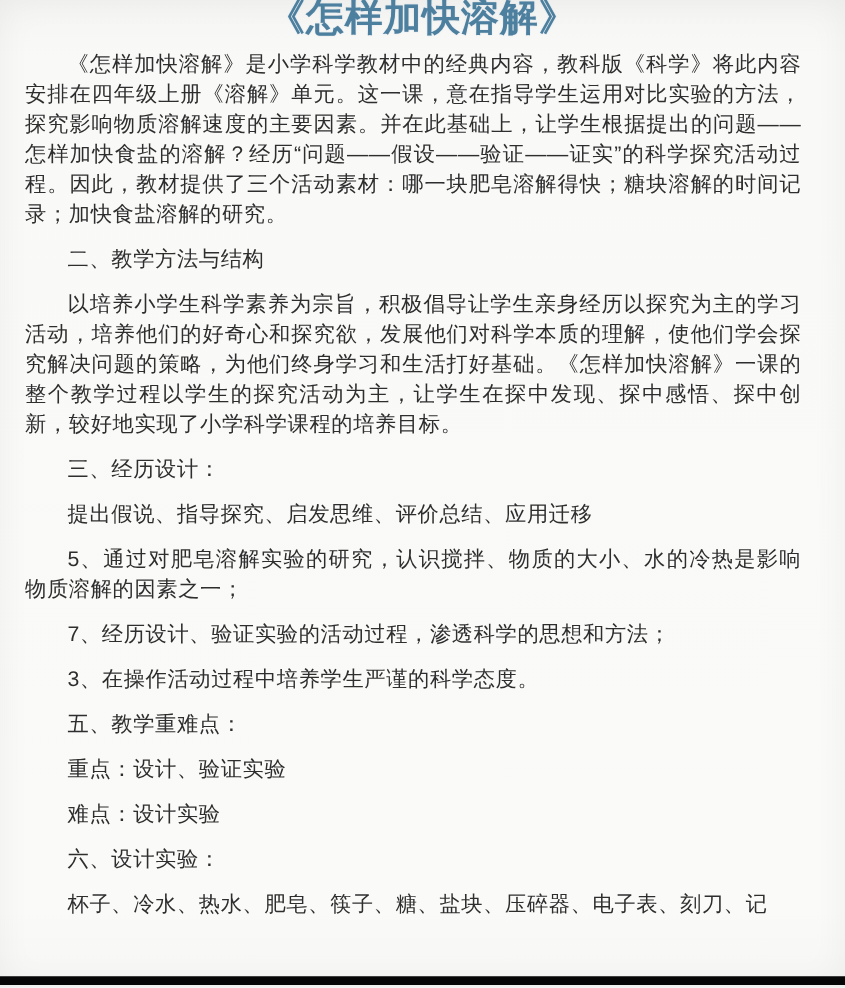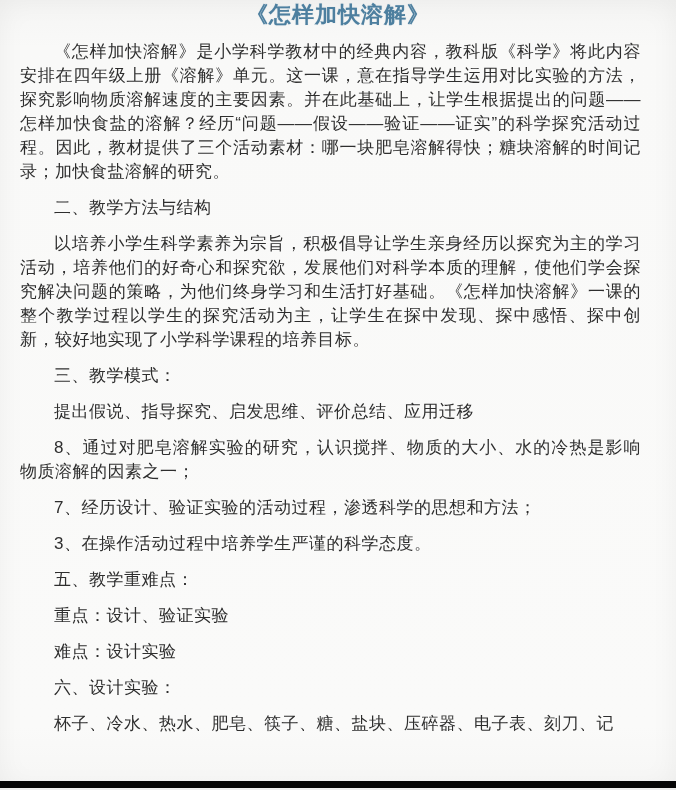--- a/index.html
+++ b/index.html
@@ -19,21 +19,21 @@
     width: 676px;
     height: 790px;
     background: linear-gradient(180deg, #f5f5f4 0%, #f9f9f8 6%, #fafaf9 92%, #f6f6f5 100%);
     box-shadow: inset 0 0 28px rgba(0,0,0,0.05);
     box-sizing: border-box;
   }
   .doc-title {
     margin: 0;
     padding-top: 2px;
     text-align: center;
-    font-size: 22px;
+    font-size: 30px;
     line-height: 26px;
     font-weight: 700;
     letter-spacing: 1px;
     
     text-shadow: 0 0 1px rgba(120,160,185,0.45);
   }
   .doc-body {
     padding: 0 35px 0 47px;
     margin-top: 9px;
     color: #2e2e2e;
@@ -58,23 +58,23 @@
 </style>
 </head>
 <body>
 
 <div class="page">
   <h1 class="doc-title" style="color: rgb(77, 127, 159);">《怎样加快溶解》</h1>
   <div class="doc-body" style="color: rgb(46, 46, 46); padding-left: 20px;">
       <p>《怎样加快溶解》是小学科学教材中的经典内容，教科版《科学》将此内容安排在四年级上册《溶解》单元。这一课，意在指导学生运用对比实验的方法，探究影响物质溶解速度的主要因素。并在此基础上，让学生根据提出的问题——怎样加快食盐的溶解？经历“问题——假设——验证——证实”的科学探究活动过程。因此，教材提供了三个活动素材：哪一块肥皂溶解得快；糖块溶解的时间记录；加快食盐溶解的研究。</p>
       <p>二、教学方法与结构</p>
       <p>以培养小学生科学素养为宗旨，积极倡导让学生亲身经历以探究为主的学习活动，培养他们的好奇心和探究欲，发展他们对科学本质的理解，使他们学会探究解决问题的策略，为他们终身学习和生活打好基础。《怎样加快溶解》一课的整个教学过程以学生的探究活动为主，让学生在探中发现、探中感悟、探中创新，较好地实现了小学科学课程的培养目标。</p>
-      <p>三、教学模式：</p>
+      <p>三、经历设计：</p>
       <p>提出假说、指导探究、启发思维、评价总结、应用迁移</p>
-      <p>8、通过对肥皂溶解实验的研究，认识搅拌、物质的大小、水的冷热是影响物质溶解的因素之一；</p>
+      <p>5、通过对肥皂溶解实验的研究，认识搅拌、物质的大小、水的冷热是影响物质溶解的因素之一；</p>
       <p>7、经历设计、验证实验的活动过程，渗透科学的思想和方法；</p>
       <p>3、在操作活动过程中培养学生严谨的科学态度。</p>
       <p>五、教学重难点：</p>
       <p>重点：设计、验证实验</p>
       <p>难点：设计实验</p>
       <p>六、设计实验：</p>
       <p>杯子、冷水、热水、肥皂、筷子、糖、盐块、压碎器、电子表、刻刀、记</p>
     </div>
   <div class="bottom-bar"></div>
 </div>

